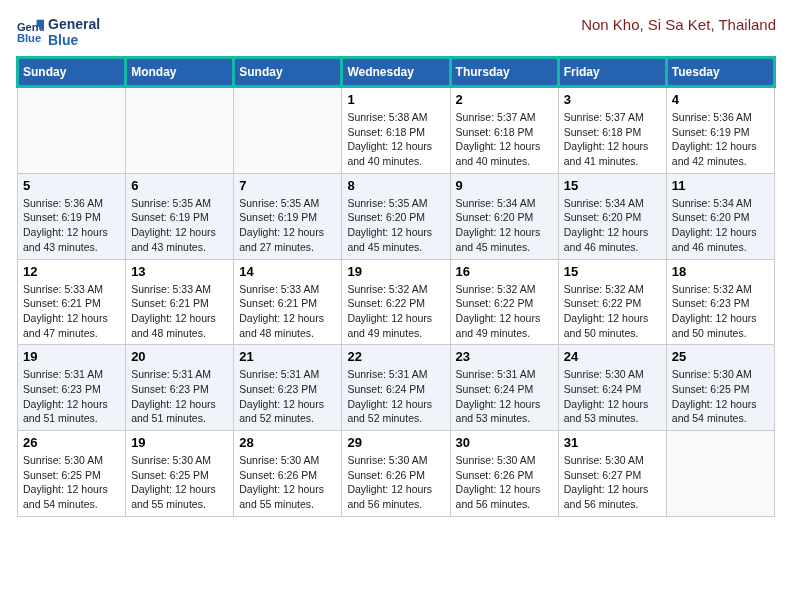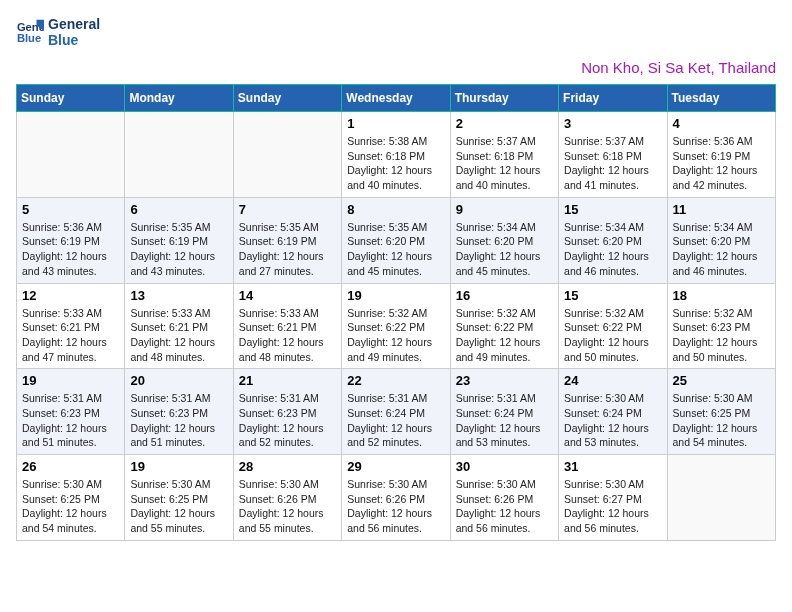--- a/index.html
+++ b/index.html
@@ -26,38 +26,37 @@
       height: 28px;
     }
     .title-block { text-align: right; }
     .main-title {
       font-size: 32px;
       font-weight: bold;
       color: #1a1a1a;
     }
     .subtitle {
       font-size: 15px;
-      color: #a21caf;
-      margin-top: 43px;
+      color: #7f1d1d;
     }
     table {
       width: 100%;
       border-collapse: collapse;
       font-size: 11px;
     }
     thead tr {
       background-color: #2563b0;
       color: #fff;
     }
     thead th {
       padding: 6px 4px;
       text-align: left;
       font-weight: bold;
       font-size: 12px;
-      border: 1px solid #14b8a6;
+      border: 3px solid #14b8a6;
     }
     tbody tr {
       vertical-align: top;
     }
     tbody tr:nth-child(odd) { background: #fff; }
     tbody tr:nth-child(even) { background: #f0f4fa; }
     td {
       border: 1px solid #ccc;
       padding: 4px 5px;
       min-height: 70px;

